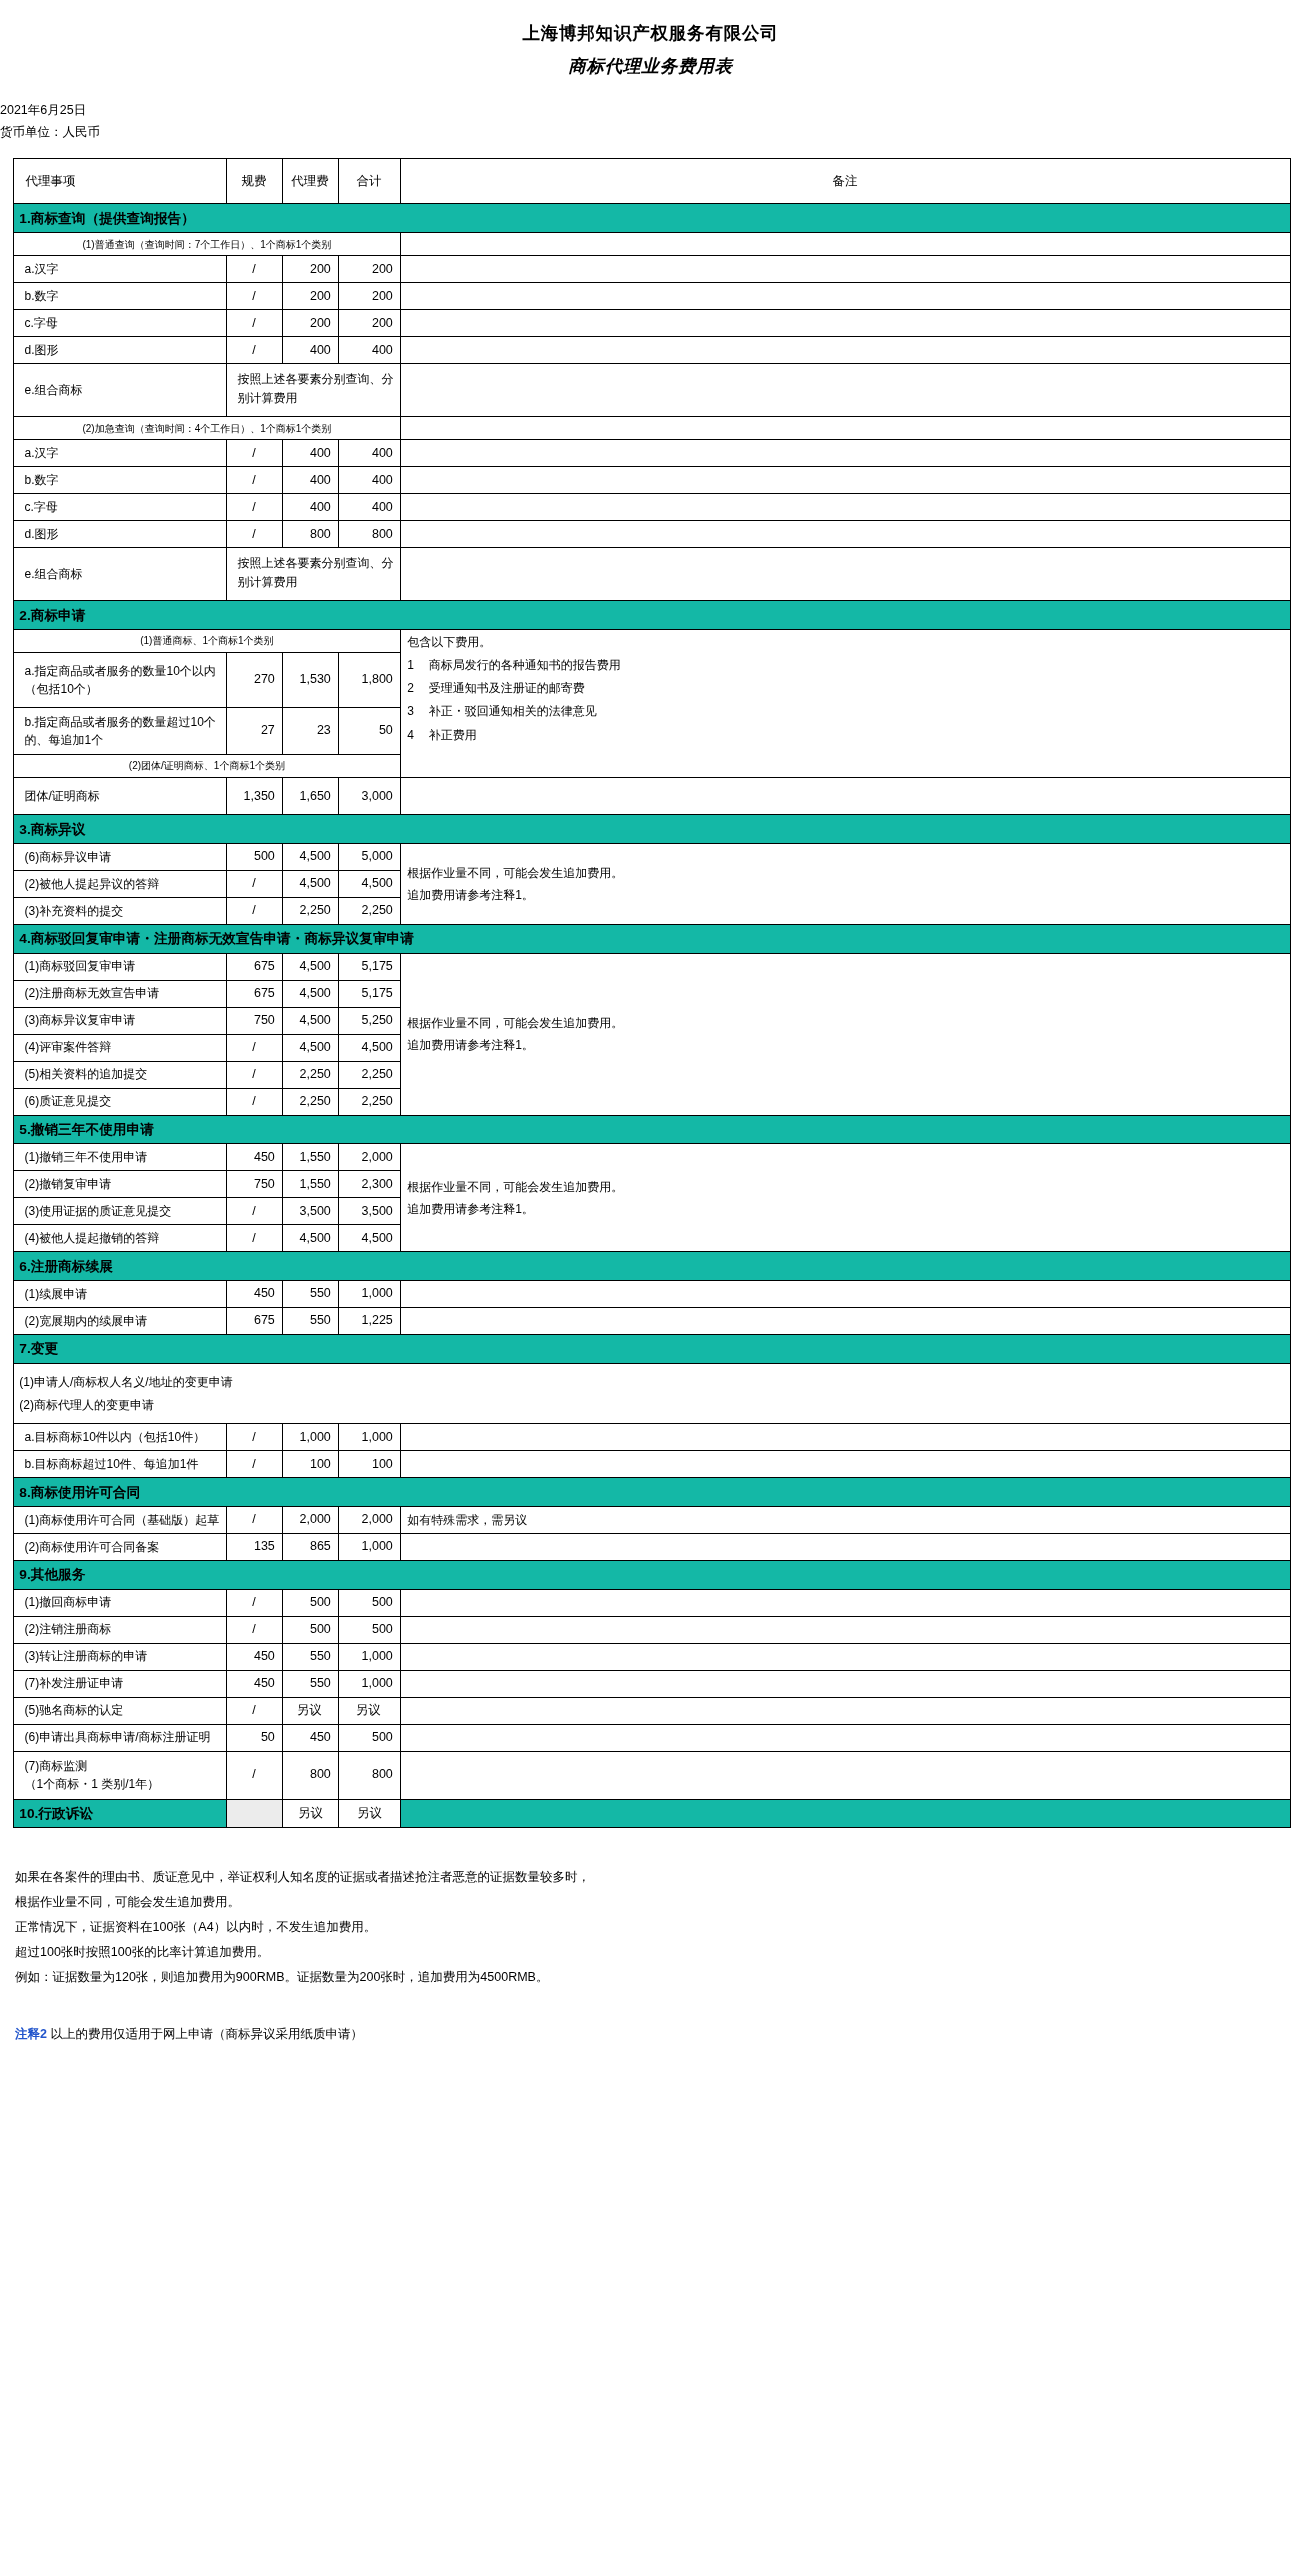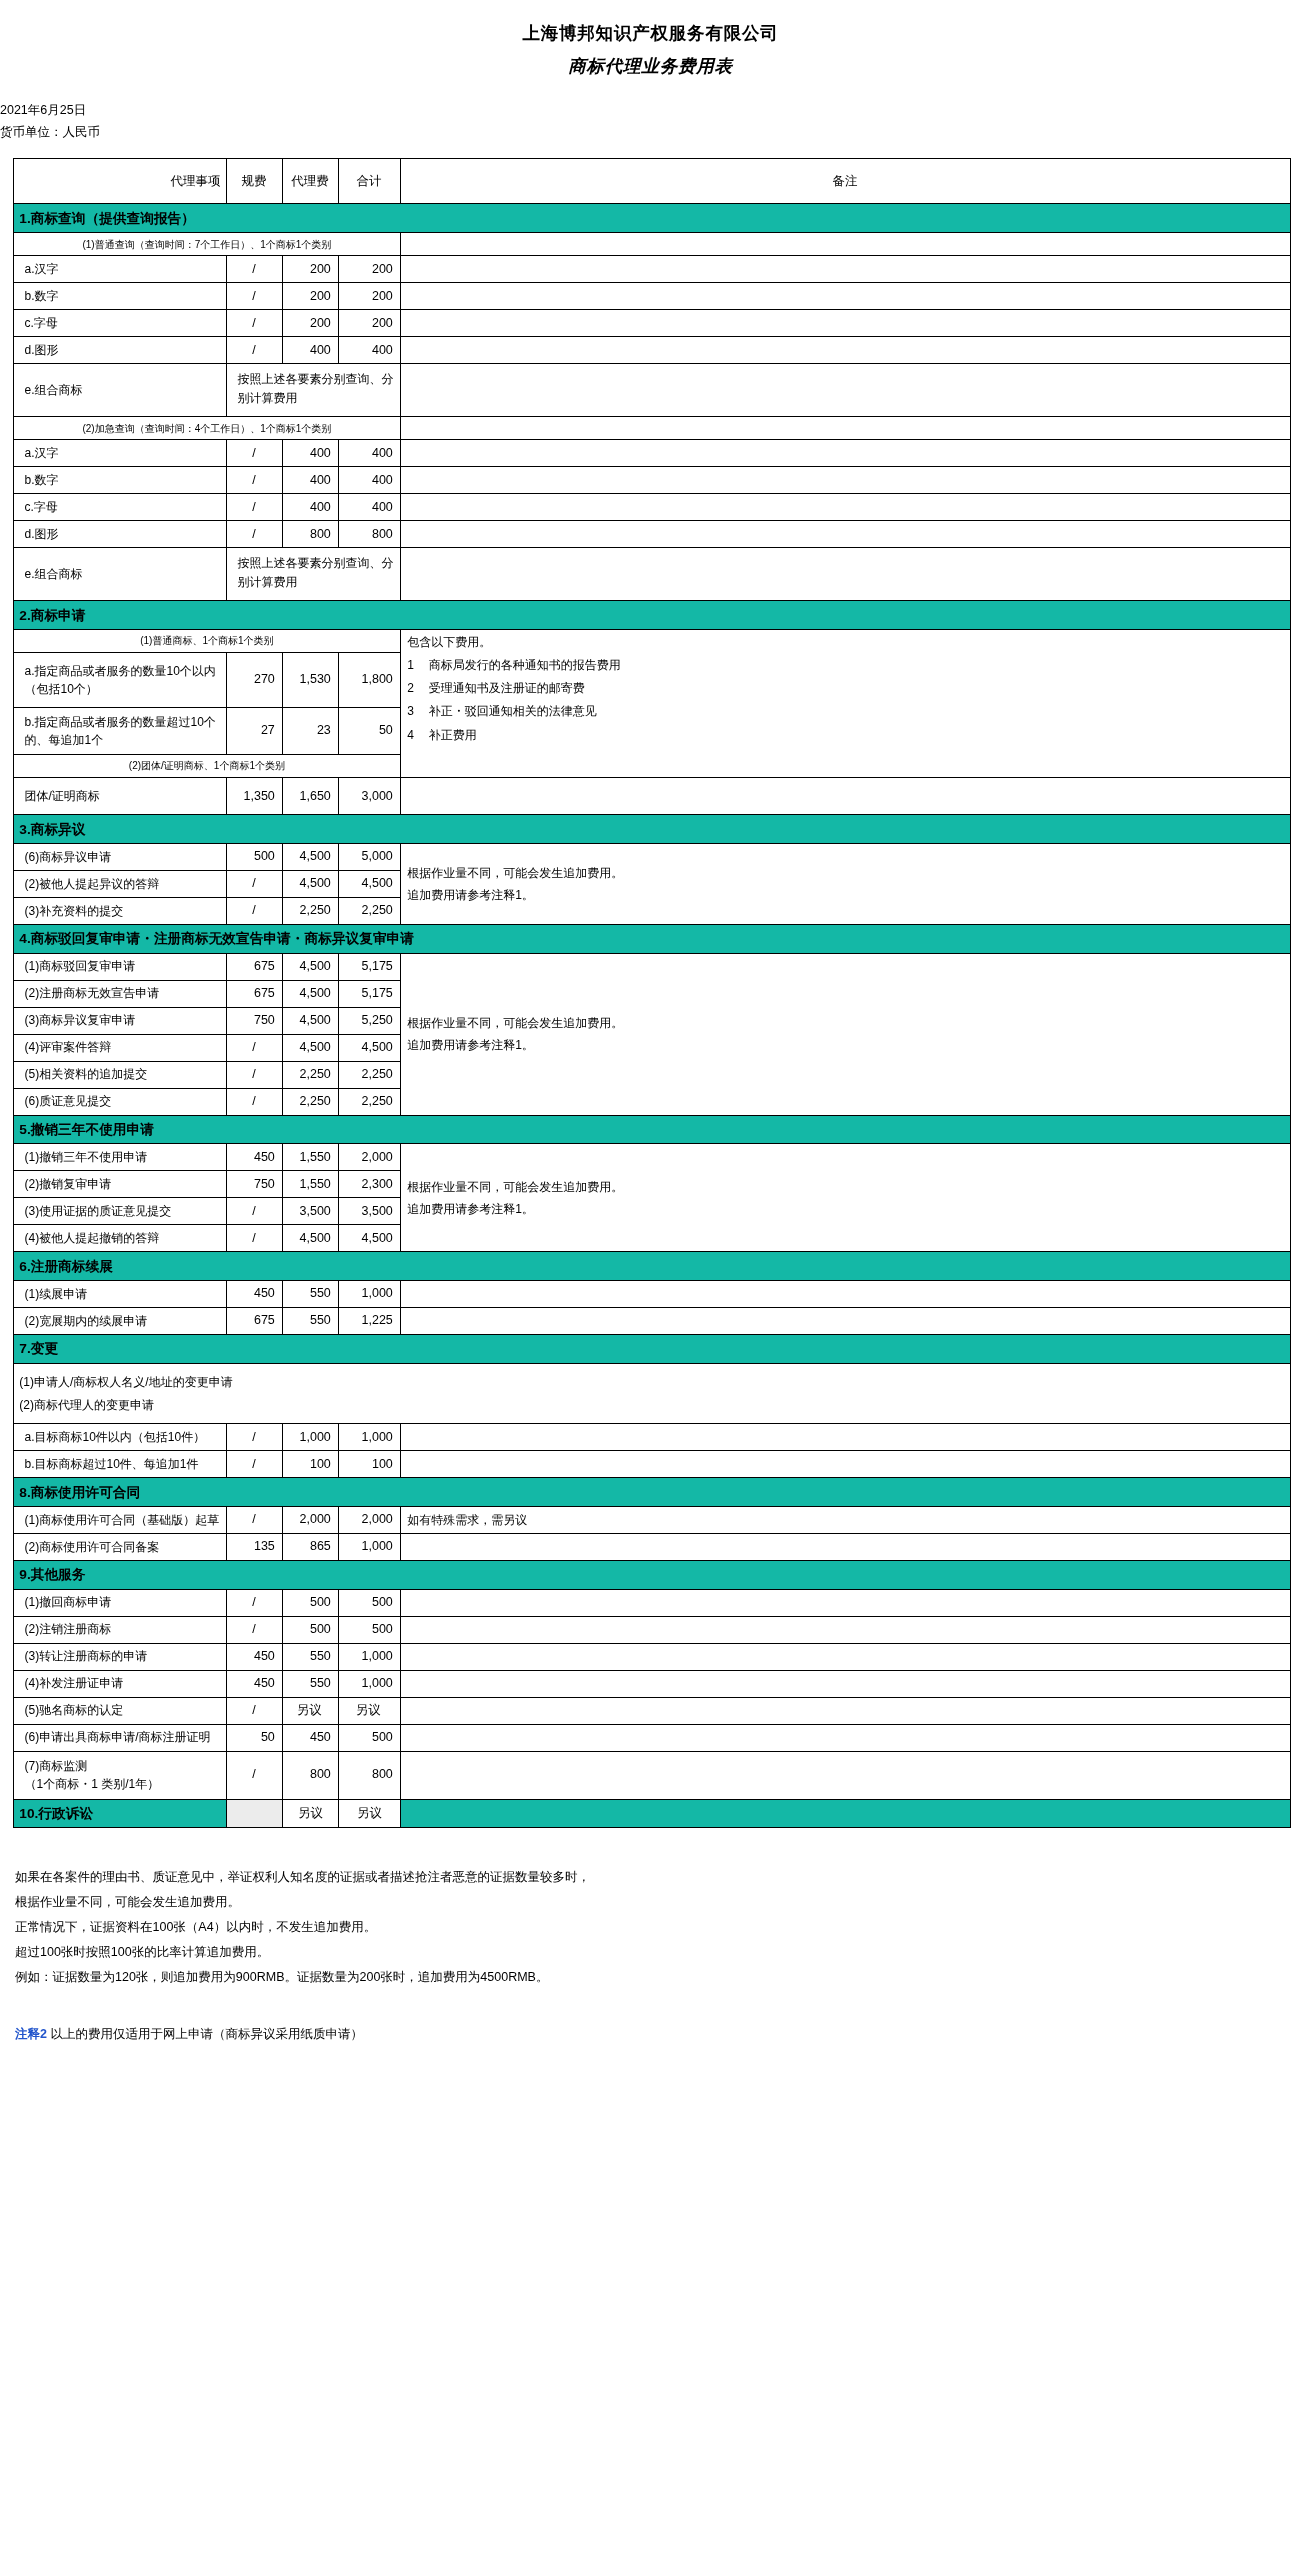--- a/index.html
+++ b/index.html
@@ -63,21 +63,21 @@
     line-height: 1.55;
   }
 
   
   tr.head-row td {
     text-align: center;
     height: 45px;
     font-size: 12.5px;
     border-top: 1.7px solid #000000;
   }
-  tr.head-row td.hdr-item { text-align: right; padding-left: 12px; }
+  tr.head-row td.hdr-item { text-align: left; padding-left: 12px; }
 
   
   td.section-band {
     background: #14b8a6;
     font-weight: bold;
     font-size: 13.7px;
     height: 25px;
     padding-left: 5.8px;
     border-top: 1.7px solid #000000;
     border-bottom: 1.7px solid #000000;
@@ -475,21 +475,21 @@
         <td class="remark-blank"></td>
       </tr>
       <tr class="row-h">
         <td class="item">(3)转让注册商标的申请</td>
         <td class="num">450</td>
         <td class="num">550</td>
         <td class="num">1,000</td>
         <td class="remark-blank"></td>
       </tr>
       <tr class="row-h">
-        <td class="item">(4)补发注册证申请</td>
+        <td class="item">(7)补发注册证申请</td>
         <td class="num">450</td>
         <td class="num">550</td>
         <td class="num">1,000</td>
         <td class="remark-blank"></td>
       </tr>
       <tr class="row-h">
         <td class="item">(5)驰名商标的认定</td>
         <td class="num slash">/</td>
         <td class="num" style="text-align:center">另议</td>
         <td class="num" style="text-align:center">另议</td>

